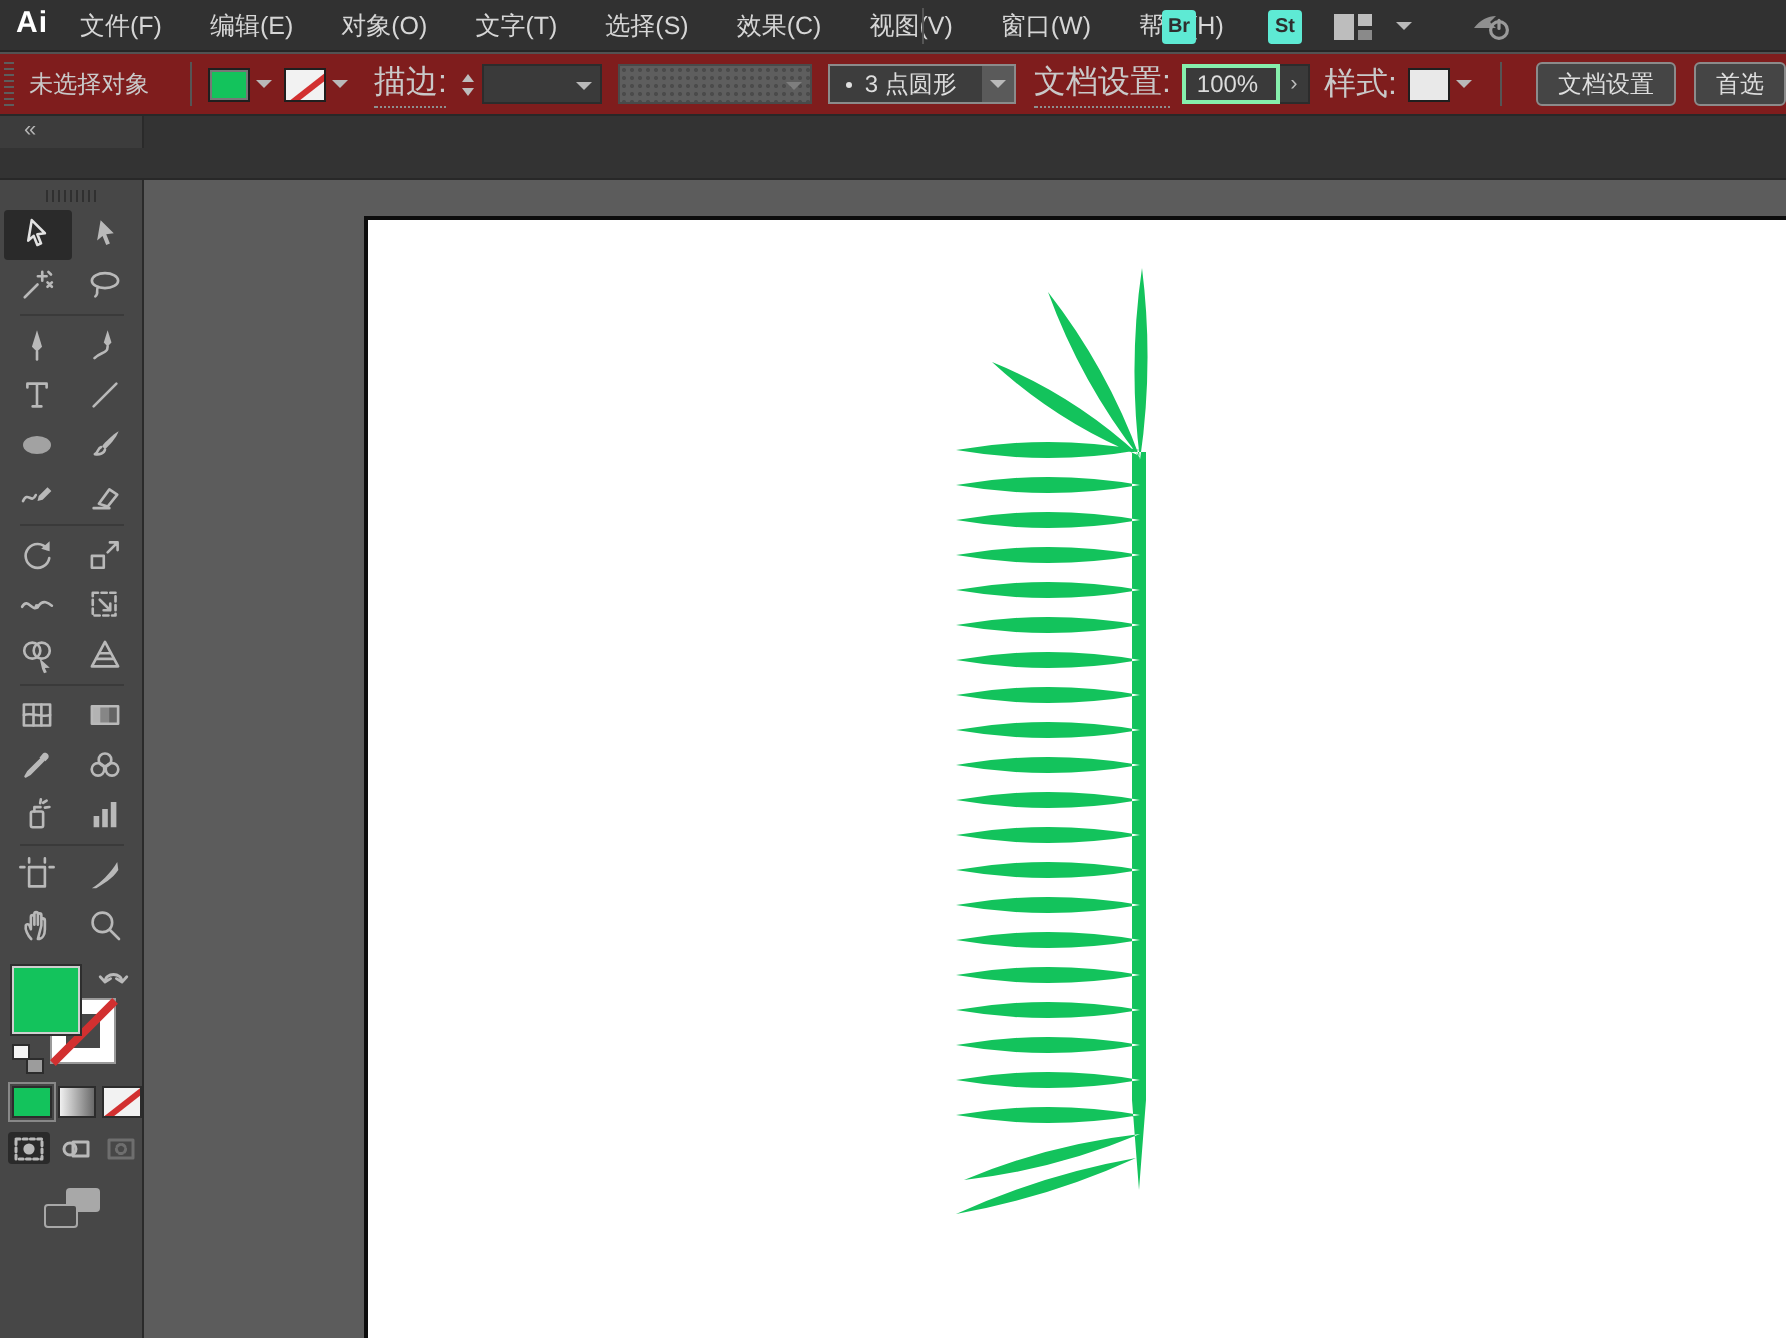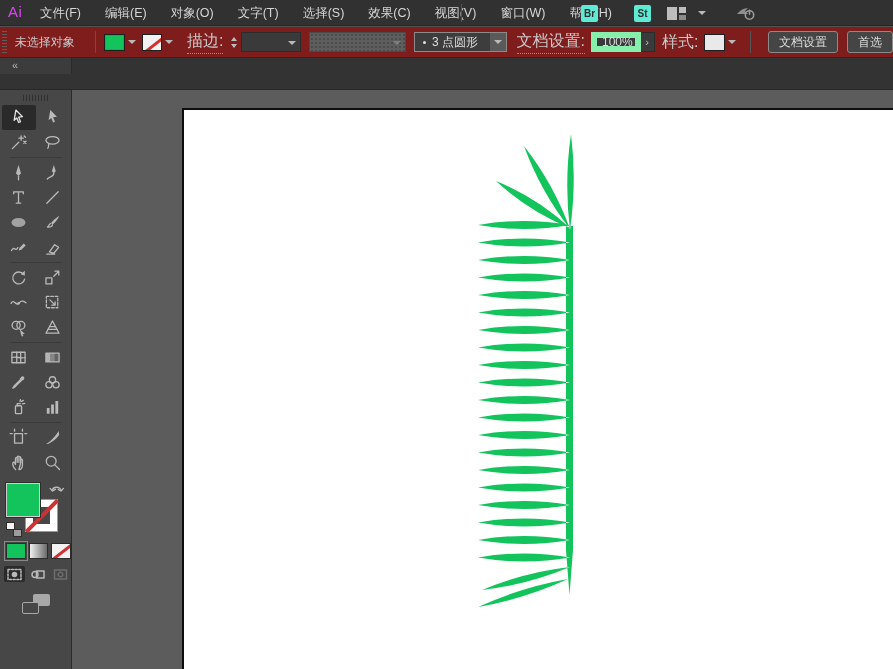--- a/index.html
+++ b/index.html
@@ -2,21 +2,21 @@
 <html><head>
 <meta charset="utf-8">
 <style>
   * { margin:0; padding:0; box-sizing:border-box; }
   html,body { width:893px; height:669px; overflow:hidden; background:#333;
     font-family:"Liberation Sans","DejaVu Sans",sans-serif; }
   .win { position:relative; width:893px; height:669px; background:#3c3c3c; }
 
   
   .menubar { position:relative; height:26px; background:#313131; border-bottom:1px solid #262626; }
-  .ai-logo { position:absolute; left:8px; top:3px; font-size:15px; font-weight:normal; color:#d946ef; letter-spacing:0.5px; }
+  .ai-logo { position:absolute; left:8px; top:3px; font-size:15px; font-weight:bold; color:#ffffff; letter-spacing:0.5px; }
   .menus { position:absolute; left:40px; top:0; height:26px; display:flex; align-items:center; gap:24px; }
   .menus .mi { color:#d6d6d6; font-size:12.5px; cursor:default; white-space:nowrap; }
   .mb-div { position:absolute; left:461px; top:4px; width:1px; height:18px; background:#555; }
   .mb-right { position:absolute; left:581px; top:0; height:26px; display:flex; align-items:center; gap:12px; }
   .badge { width:17px; height:17px; background:#5eead4; color:#2e2e2e; border-radius:2px;
     font-size:10px; font-weight:bold; display:flex; align-items:center; justify-content:center; }
   .ws-icon { position:relative; width:19px; height:13px; margin-left:4px; }
   .ws-icon .a { position:absolute; left:0; top:0; width:10px; height:13px; background:#bdbdbd; }
   .ws-icon .b { position:absolute; right:0; top:0; width:7px; height:6px; background:#bdbdbd; }
   .ws-icon .c { position:absolute; right:0; bottom:0; width:7px; height:5px; background:#8a8a8a; }
@@ -46,21 +46,21 @@
   .combo .caret { position:absolute; right:4px; top:8px; }
   .combo-stroke { width:64px; }
   .combo-dis { width:104px; margin-left:8px; border:1px solid #4a4a4a; background-color:#5e5e5e;
     background-image:radial-gradient(#4b4b4b 1px, transparent 1.1px); background-size:4px 4px; }
   .combo-dis .caret { border-top-color:#7e7e7e; }
   .combo-brush { width:100px; margin-left:8px; border:1px solid #8b8b8b; background:#3d3d3d;
     color:#dedede; font-size:12px;text-align:right; }
   .combo-brush .bdot { width:3px; height:3px; border-radius:50%; background:#e0e0e0; margin:0 6px 0 8px; }
   .combo-brush .chevbox { position:absolute; right:0; top:0; width:16px; height:18px; background:#5a5a5a;
     display:flex; align-items:center; justify-content:center; }
-  .cinput { width:52px; height:20px; background:#3a3a3a; border:6px solid #86efac; color:#dcdcdc;
+  .cinput { width:52px; height:20px; background:#3a3a3a; border:2px solid #86efac; color:#dcdcdc;
     font-size:12px; display:flex; align-items:center; padding-left:5px; margin-left:6px; }
   .cexp { width:15px; height:20px; background:#3a3a3a; border:1px solid #2c2c2c; border-left:none;
     color:#bdbdbd; font-size:11px; display:flex; align-items:center; justify-content:center; }
   .style-sw { width:22px; height:17px; background:#e9e9e9; border:1px solid #1f1f1f; margin-left:6px; }
   .cbtn { height:22px; background:#454545; border:1px solid #8b8b8b; border-radius:3px; color:#dedede;
     font-size:12px; padding:0 10px; margin-left:9px; white-space:nowrap;
     font-family:"Liberation Sans","DejaVu Sans",sans-serif; }
 
   
   .tabbar { position:relative; height:32px; background:#333; border-bottom:1px solid #282828; display:flex; }

